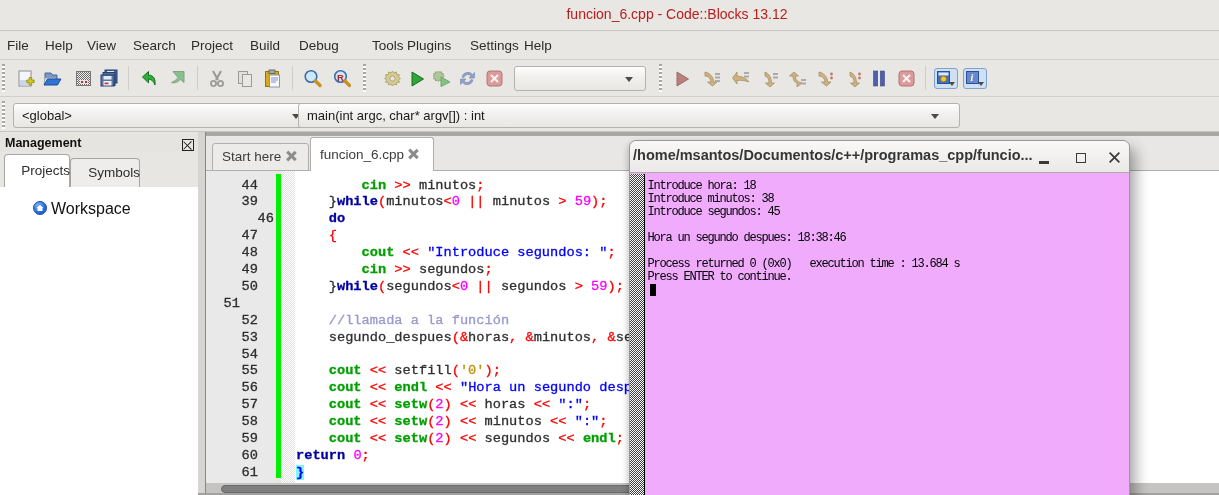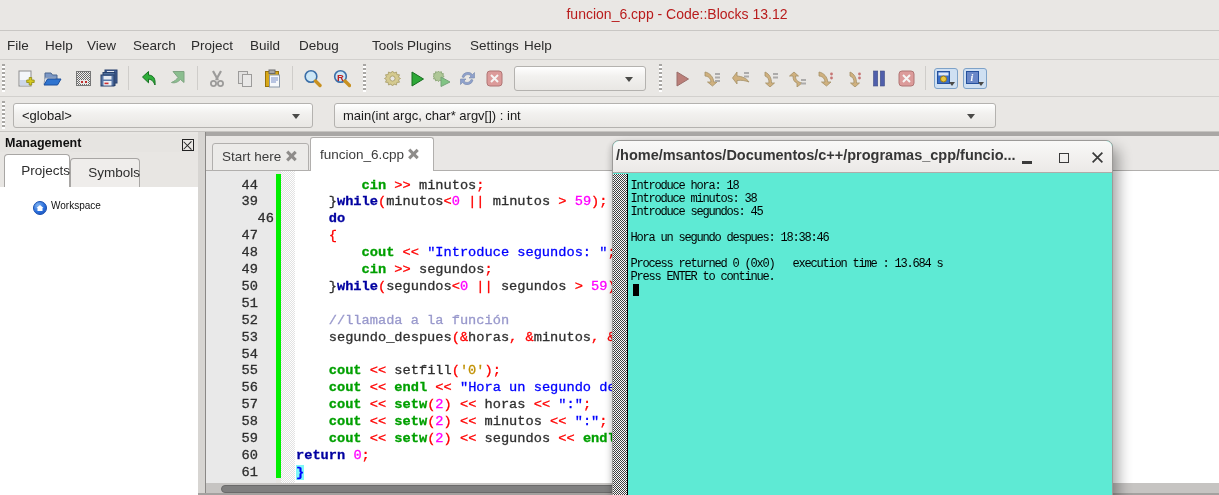--- a/index.html
+++ b/index.html
@@ -69,23 +69,23 @@
 #code .s { color:#0000ff; }                      
 #code .c { color:#9999cc; }                      
 #code .ch { color:#c09000; }                     
 #code .bm { color:#0000ff; font-weight:bold; background:#7ff7f7; } 
 
 #hsb-track { left:206px; top:483px; width:1013px; height:12px; background:#c6c4c2; }
 #hsb-thumb { left:221px; top:485px; width:420px; height:8px; background:#7f7f7f;
   border-radius:4px; border:1px solid #6a6a6a; }
 #below-strip { left:198px; top:493px; width:1021px; height:2px; background:#a3a19f; }
 
-#term { left:612px; top:140px; width:501px; height:356px;
+#term { left:629px; top:140px; width:501px; height:356px;
   border:1px solid #9c9a98; border-radius:7px 7px 0 0;
-  box-shadow:6px 8px 14px rgba(0,0,0,0.33), -2px 2px 5px rgba(0,0,0,0.12); background:#5eead4; }
+  box-shadow:6px 8px 14px rgba(0,0,0,0.33), -2px 2px 5px rgba(0,0,0,0.12); background:#f0abfc; }
 #term-titlebar { position:absolute; left:0; top:0; width:499px; height:32px;
   background:linear-gradient(180deg,#f9f8f7,#ebe9e7); border-bottom:1px solid #aeaca9;
   border-radius:6px 6px 0 0; }
 #term-title { position:absolute; left:3px; top:6px; font-size:14.5px; font-weight:bold;
   color:#363636; white-space:nowrap; }
 #term-scroll { position:absolute; left:0; top:33px; width:15px; height:322px;
   background:repeating-conic-gradient(#404040 0% 25%, #fafafa 0% 50%) 0 0/2px 2px;
   border-right:1px solid #000; }
 #term-text { position:absolute; left:17.5px; top:39px;
   font-family:"Liberation Mono", monospace; font-size:12px; letter-spacing:-1.2px;
@@ -279,21 +279,21 @@
       <text x="4.5" y="10" font-family="Liberation Serif" font-size="10" font-style="italic" font-weight="bold" fill="#ffffff">i</text>
     </svg>
     <span class="carrow" style="right:2px; bottom:2px; top:auto; border-left-width:3.5px; border-right-width:3.5px; border-top-width:4.5px;"></span>
   </div>
 
   <div class="abs gripper" style="left:2px; top:101px"></div>
   <div class="abs combo" style="left:13px; top:103px; width:300px;">
     <span class="ctext">&lt;global&gt;</span>
     <span class="carrow" style="right:12px; top:10px"></span>
   </div>
-  <div class="abs combo" style="left:298px; top:103px; width:662px;margin-left:36px;">
+  <div class="abs combo" style="left:298px; top:103px; width:662px;">
     <span class="ctext">main(int argc, char* argv[]) : int</span>
     <span class="carrow" style="right:20px; top:10px"></span>
   </div>
 
   <div class="abs" id="mgmt-header"></div>
   <div class="abs" id="mgmt-title">Management</div>
   <div class="abs" id="mgmt-close"></div>
   <div class="abs" style="left:4px; top:154px; width:66px; height:34px; background:#ffffff;
        border:1px solid #a8a6a4; border-bottom:none; border-radius:4px 4px 0 0;"></div>
   <div class="abs mtab" style="left:4px; top:163px; width:66px;">Projects</div>
@@ -306,21 +306,21 @@
         <radialGradient id="wsg" cx="0.35" cy="0.3" r="0.9">
           <stop offset="0" stop-color="#7fb2f0"></stop>
           <stop offset="0.55" stop-color="#2a6fdc"></stop>
           <stop offset="1" stop-color="#1a4cb0"></stop>
         </radialGradient>
       </defs>
       <circle cx="7" cy="7" r="6.5" fill="url(#wsg)"></circle>
     <circle cx="7" cy="7" r="6.5" fill="none" stroke="#1a50b0" stroke-width="1"></circle>
     <path d="M3.5 7 L7 4 L10.5 7 L9.5 7 L9.5 10 L4.5 10 L4.5 7 Z" fill="#ffffff"></path>
   </svg>
-  <span class="abs" style="left:51px; top:200px; font-size:10px; color:#111;">Workspace</span>
+  <span class="abs" style="left:51px; top:200px; font-size:16px; color:#111;">Workspace</span>
 
   <div class="abs" id="splitter"></div>
 
   <div class="abs" id="nb-topband"></div>
   <div class="abs" id="nb-tabstrip"></div>
   <div class="abs" style="left:212px; top:143px; width:97px; height:28px; background:#ecebe9;
        border:1px solid #b1afad; border-radius:3px 3px 0 0;"></div>
   <span class="abs etab" style="left:222px; top:149px;">Start here <span class="closex"></span></span>
   <div class="abs" style="left:310px; top:137px; width:124px; height:34px; background:#ffffff;
        border:1px solid #b1afad; border-bottom:none; border-radius:3px 3px 0 0;"></div>
@@ -349,21 +349,21 @@
 <span class="k">return</span> <span class="n">0</span><span class="o">;</span>
 <span class="bm">}</span></div>
   <div id="gutternums">
       <div class="abs lnum" style="left:206px; top:177.5px">44</div>
       <div class="abs lnum" style="left:206px; top:194.4px">39</div>
       <div class="abs lnum" style="left:222px; top:211.3px">46</div>
       <div class="abs lnum" style="left:206px; top:228.2px">47</div>
       <div class="abs lnum" style="left:206px; top:245.1px">48</div>
       <div class="abs lnum" style="left:206px; top:262px">49</div>
       <div class="abs lnum" style="left:206px; top:278.9px">50</div>
-      <div class="abs lnum" style="left:206px; top:295.8px">51</div>
+      <div class="abs lnum" style="left:188px; top:295.8px">51</div>
       <div class="abs lnum" style="left:206px; top:312.7px">52</div>
       <div class="abs lnum" style="left:206px; top:329.6px">53</div>
       <div class="abs lnum" style="left:206px; top:346.5px">54</div>
       <div class="abs lnum" style="left:206px; top:363.4px">55</div>
       <div class="abs lnum" style="left:206px; top:380.3px">56</div>
       <div class="abs lnum" style="left:206px; top:397.2px">57</div>
       <div class="abs lnum" style="left:206px; top:414.1px">58</div>
       <div class="abs lnum" style="left:206px; top:431px">59</div>
       <div class="abs lnum" style="left:206px; top:447.9px">60</div>
       <div class="abs lnum" style="left:206px; top:464.8px">61</div>

